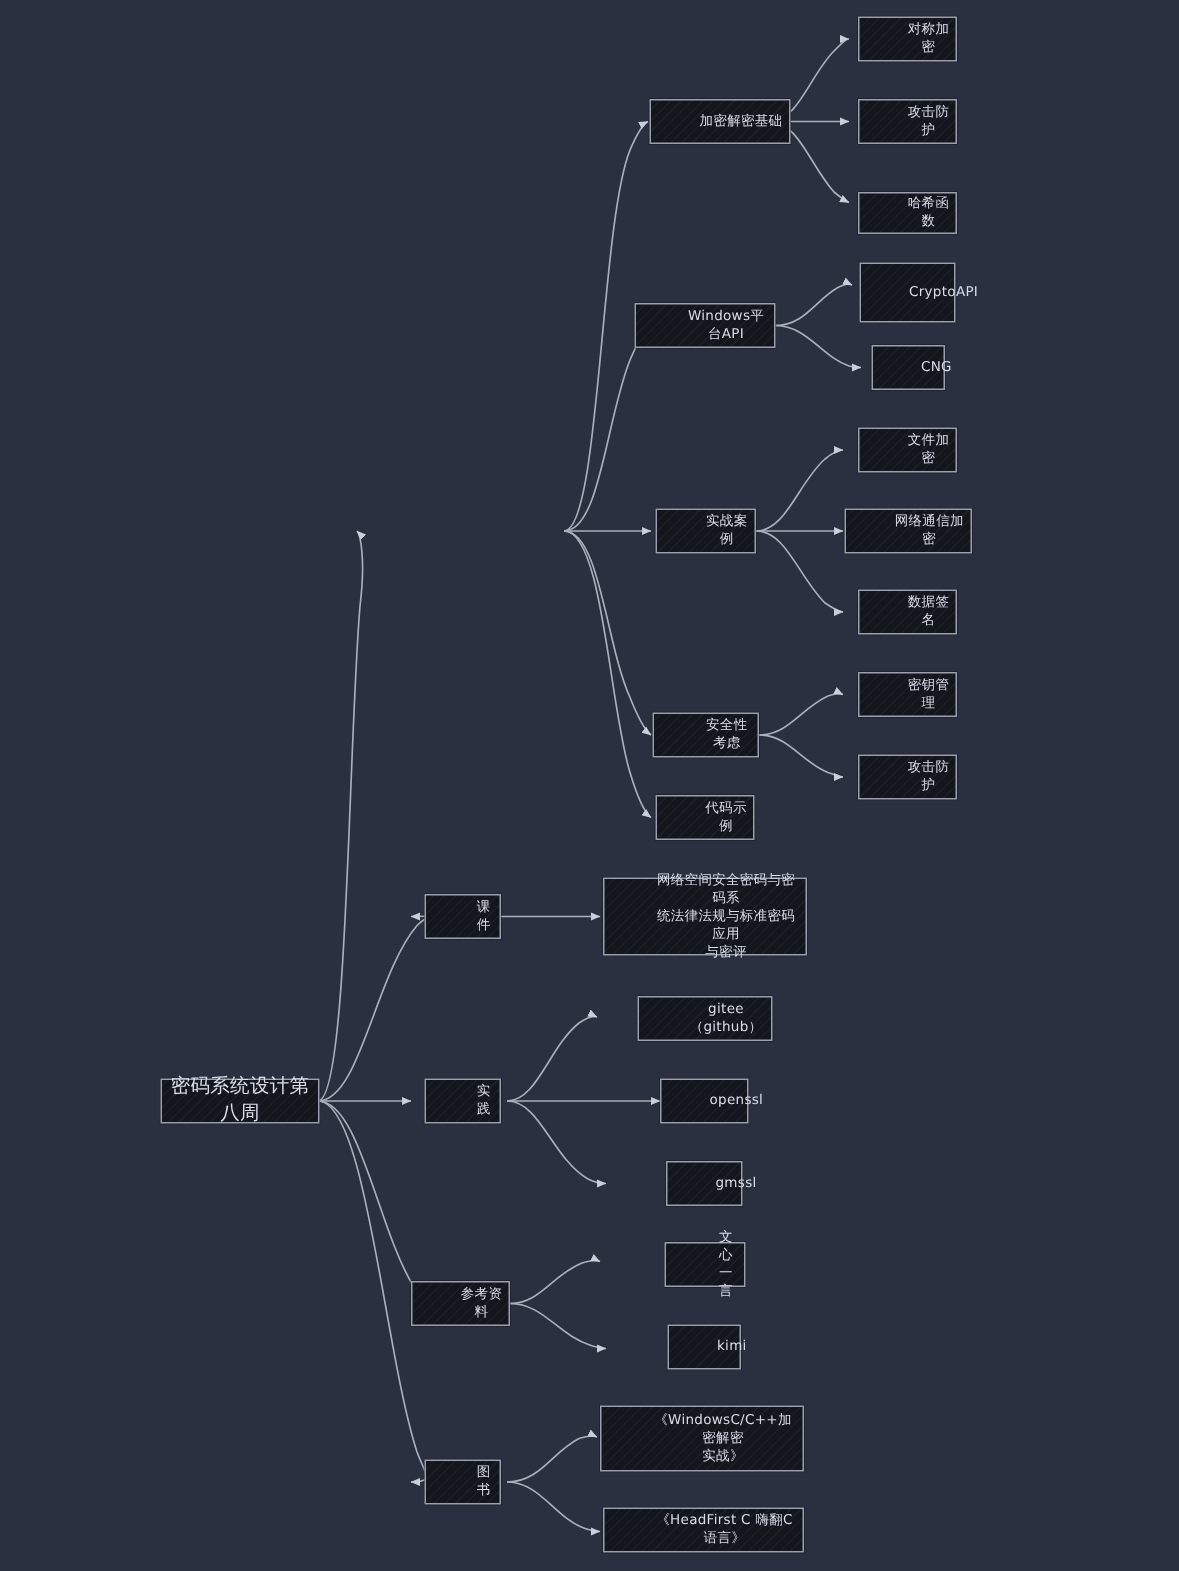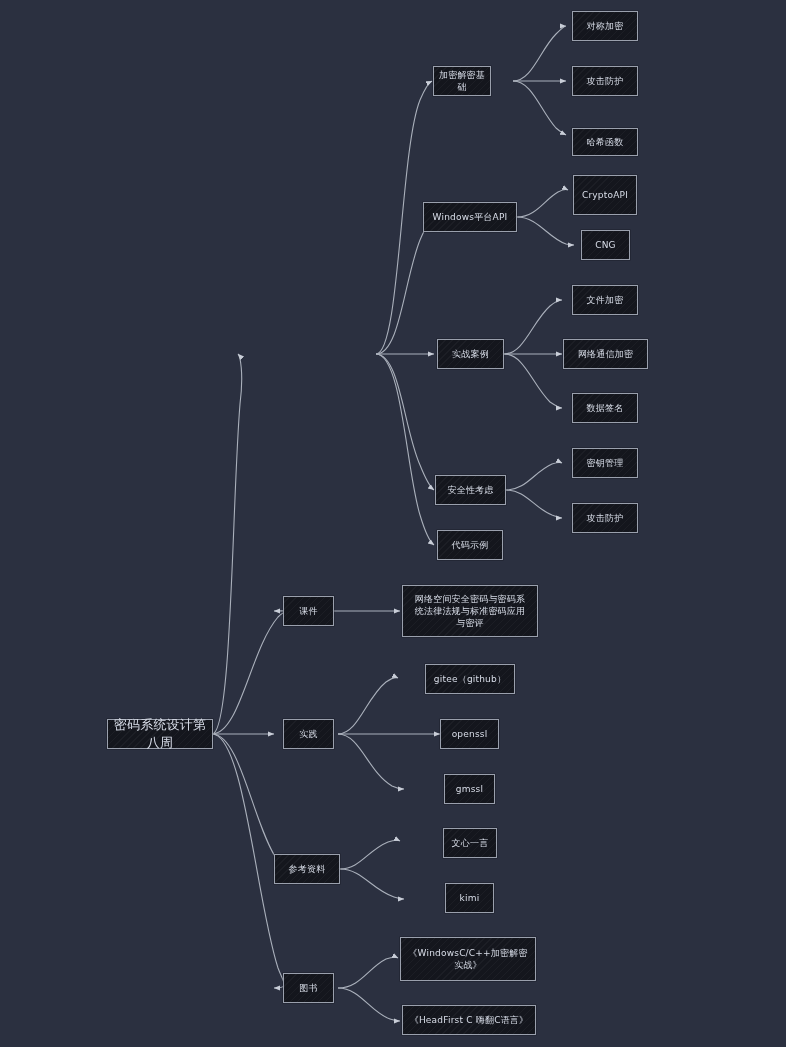--- a/index.html
+++ b/index.html
@@ -52,21 +52,21 @@
   }
 
   .node-label {
     display: block;
     width: 100%;
     padding: 0 4px;
     box-sizing: border-box;
     white-space: pre-line;
   }
 
-  .f9  { font-size: 9px; }
+  .f9  { font-size: 9px; padding-left: 28px; }
   .f10 { font-size: 13px; }
 </style>
 </head>
 <body>
 
 <div id="canvas">
 
   <svg id="edge-layer" viewBox="0 0 786 1047" width="786" height="1047">
     <defs>
       <marker id="arw" markerWidth="7" markerHeight="7" refX="6" refY="3.2" orient="auto" markerUnits="userSpaceOnUse">
@@ -113,21 +113,21 @@
       <path d="M338,988 C360,988 368,968 386,959 C392,957 396,957 398,958"></path>
       <path d="M338,988 C360,988 370,1012 390,1019 C396,1021 398,1021 400,1021"></path>
     </g>
   </svg>
 
   <div class="node f10" style="left:107px; top:719px; width:106px; height:30px;">
     <span class="node-label">密码系统设计第八周</span>
   </div>
 
 
-  <div class="node f9" style="left:433px; top:66px; width:58px; height:30px;">
+  <div class="node f9" style="left:433px; top:66px; width:94px; height:30px;">
     <span class="node-label">加密解密基础</span>
   </div>
   <div class="node f9" style="left:572px; top:11px; width:66px; height:30px;">
     <span class="node-label">对称加密</span>
   </div>
   <div class="node f9" style="left:572px; top:66px; width:66px; height:30px;">
     <span class="node-label">攻击防护</span>
   </div>
   <div class="node f9" style="left:572px; top:128px; width:66px; height:28px;">
     <span class="node-label">哈希函数</span>

